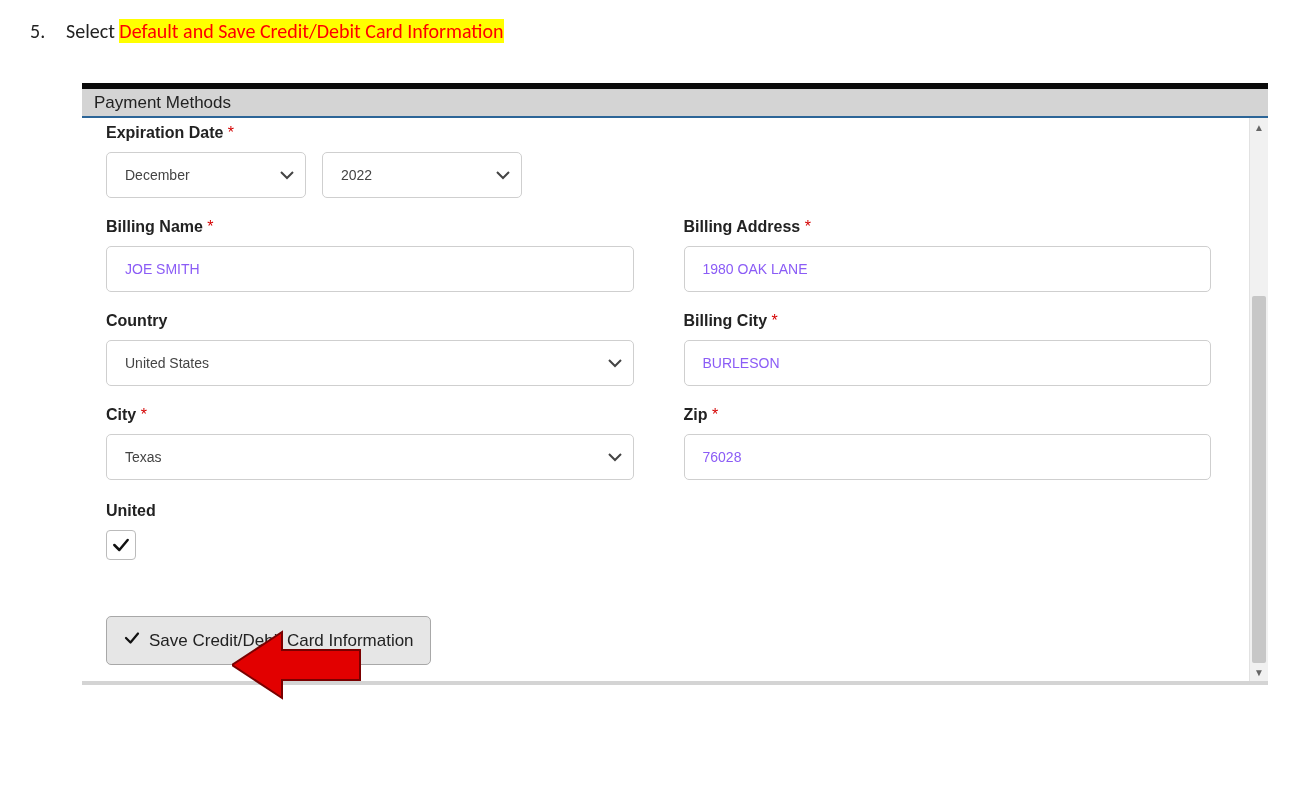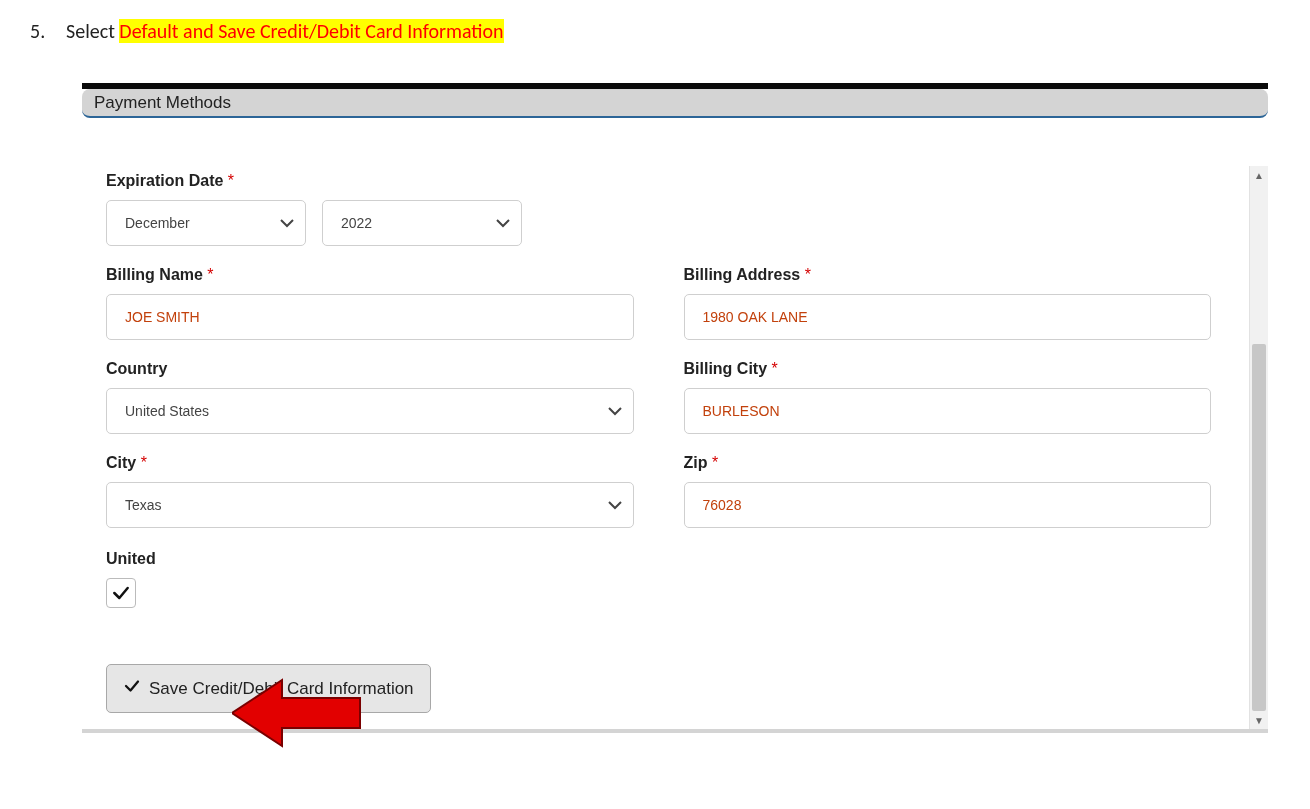--- a/index.html
+++ b/index.html
@@ -40,21 +40,20 @@
     background: #0a0a0a;
   }
   .section-header {
     background: #d4d4d4;
     border-bottom: 2px solid #2c6597;
     font-family: Arial, Helvetica, sans-serif;
     font-size: 17px;
     color: #222;
     padding: 3px 12px 2px 12px;
     line-height: 1.3;
-    border-radius: 8px;
   }
 
   .scroll-area {
     position: relative;
     display: flex;
     background: #d4d4d4;
     border-bottom: 4px solid #d4d4d4;
   }
   .content {
     flex: 1;
@@ -106,21 +105,21 @@
     padding: 11px 36px 11px 18px;
     border: 1px solid #cfcfcf;
     border-radius: 5px;
     background: #fff;
     width: 100%;
     height: 46px;
     display: flex;
     align-items: center;
     position: relative;
   }
-  .input-text { color: #c2410c; padding-right: 16px; }
+  .input-text { color: #8b5cf6; padding-right: 16px; }
   .select { cursor: pointer; }
   .select .chev {
     position: absolute;
     right: 10px;
     top: 50%;
     transform: translateY(-50%);
   }
   .chev svg { width: 16px; height: 16px; display: block; }
 
   .exp-row { display: flex; gap: 16px; margin-top: 10px; }
@@ -165,21 +164,21 @@
   <span class="step-number">5.</span>
   <span class="step-text">
     <span>Select </span><span class="highlight">Default and Save Credit/Debit Card Information</span>
   </span>
 </div>
 
 <div class="panel-wrap">
   <div class="topbar"></div>
   <div class="section-header">Payment Methods</div>
 
-  <div class="scroll-area" style="position:relative;margin-top:48px;">
+  <div class="scroll-area" style="position:relative;">
     <div class="content" style="position:relative;">
 
       
       <div>
         <div class="field-label">
           <span>Expiration Date</span>
           <span class="req">*</span>
         </div>
         <div class="exp-row">
           <div class="select">

